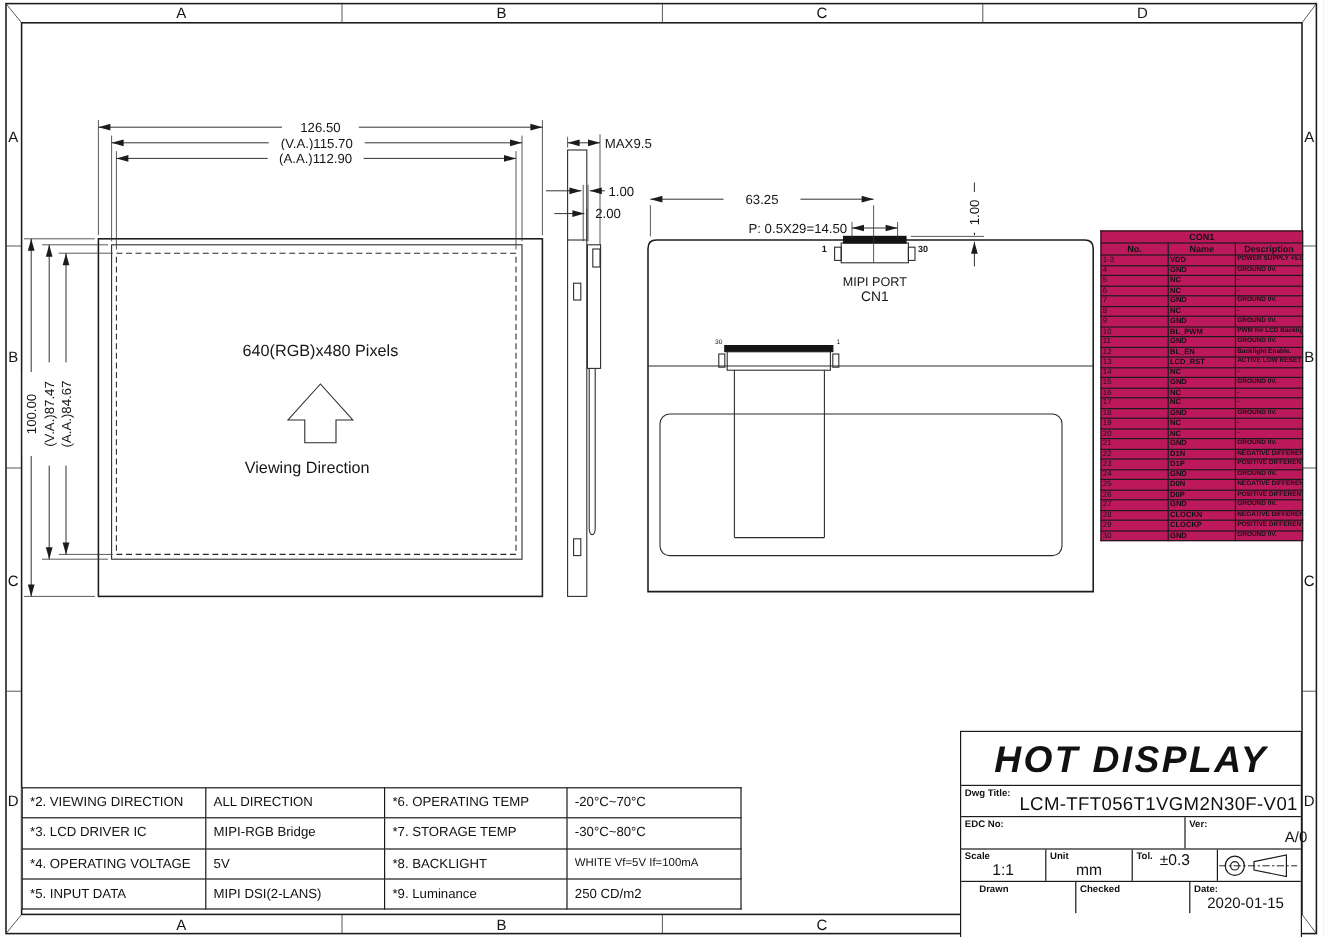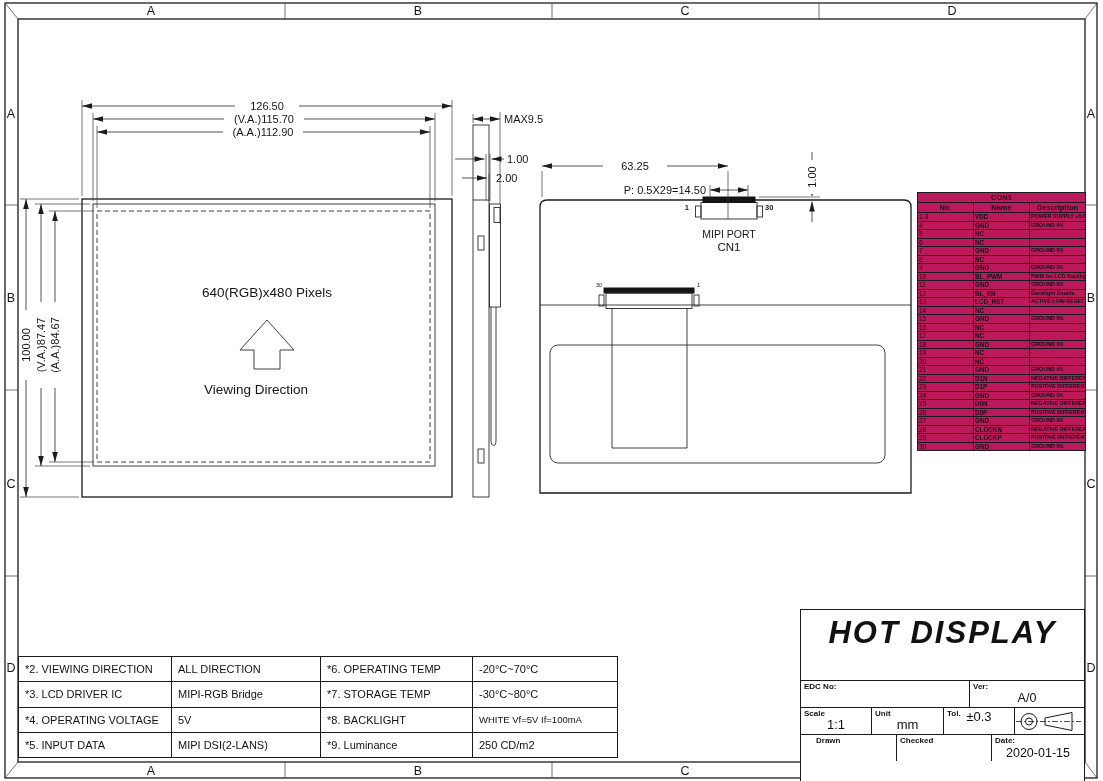--- a/index.html
+++ b/index.html
@@ -395,26 +395,30 @@
     <td>*9. Luminance</td>
     <td>250 CD/m2</td>
   </tr>
 </tbody>
     </table>
 
 
 <div class="tblock">
   <div class="company">HOT DISPLAY</div>
 
+  <div class="tb-row" style="top:44px;height:26px;">
+    <span class="tb-label">Dwg Title:</span>
+    <span class="dwgval">LCM-TFT056T1VGM2N30F-V01</span>
+  </div>
 
   <div class="tb-row" style="top:70px;height:27px;">
     <div class="tb-cell first" style="left:0;width:177px;">
       <span class="tb-label">EDC No:</span>
     </div>
-    <div class="tb-cell" style="left:168px;right:0;">
+    <div class="tb-cell" style="left:186px;right:0;padding-left:44px;">
       <span class="tb-label">Ver:</span>
       <span class="tb-val" style="top:10px;font-size:12.5px;">A/0</span>
     </div>
   </div>
 
   <div class="tb-row" style="top:97px;height:27px;">
     <div class="tb-cell first" style="left:0;width:70px;">
       <span class="tb-label">Scale</span>
       <span class="tb-val" style="top:9px;">1:1</span>
     </div>

